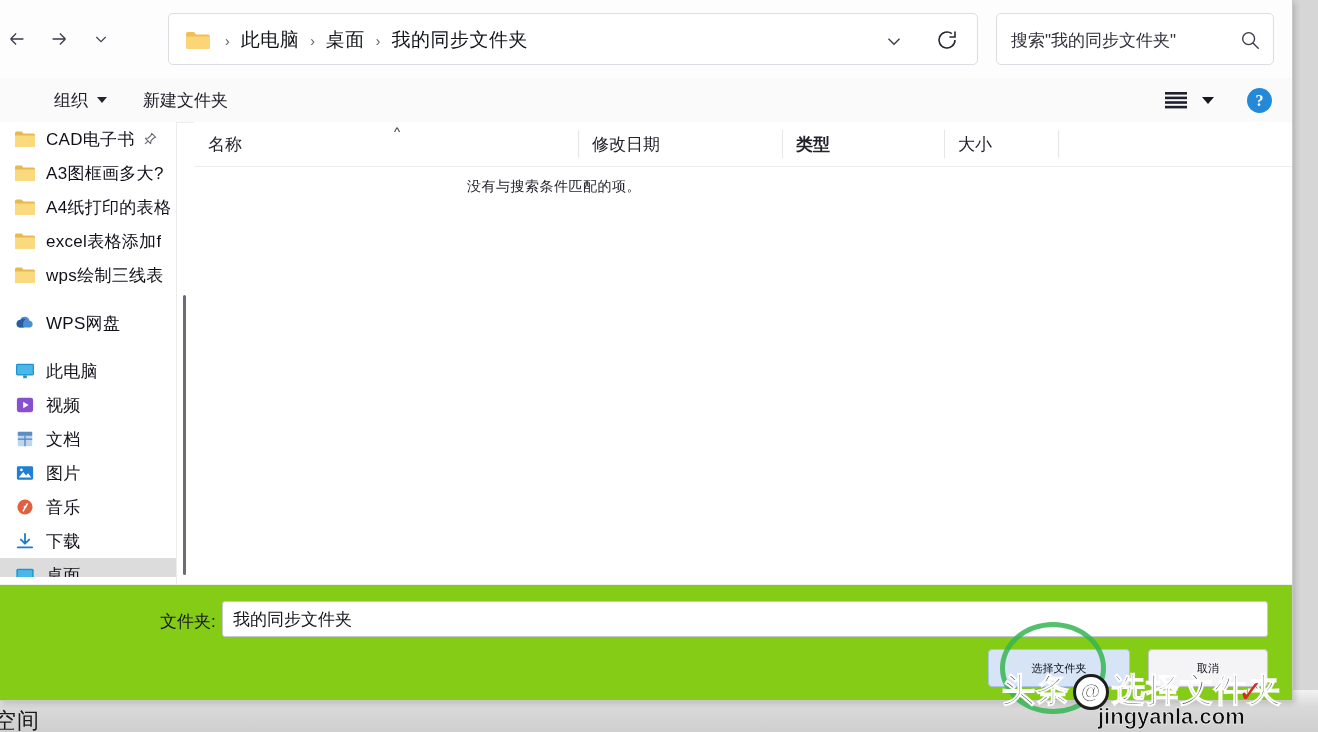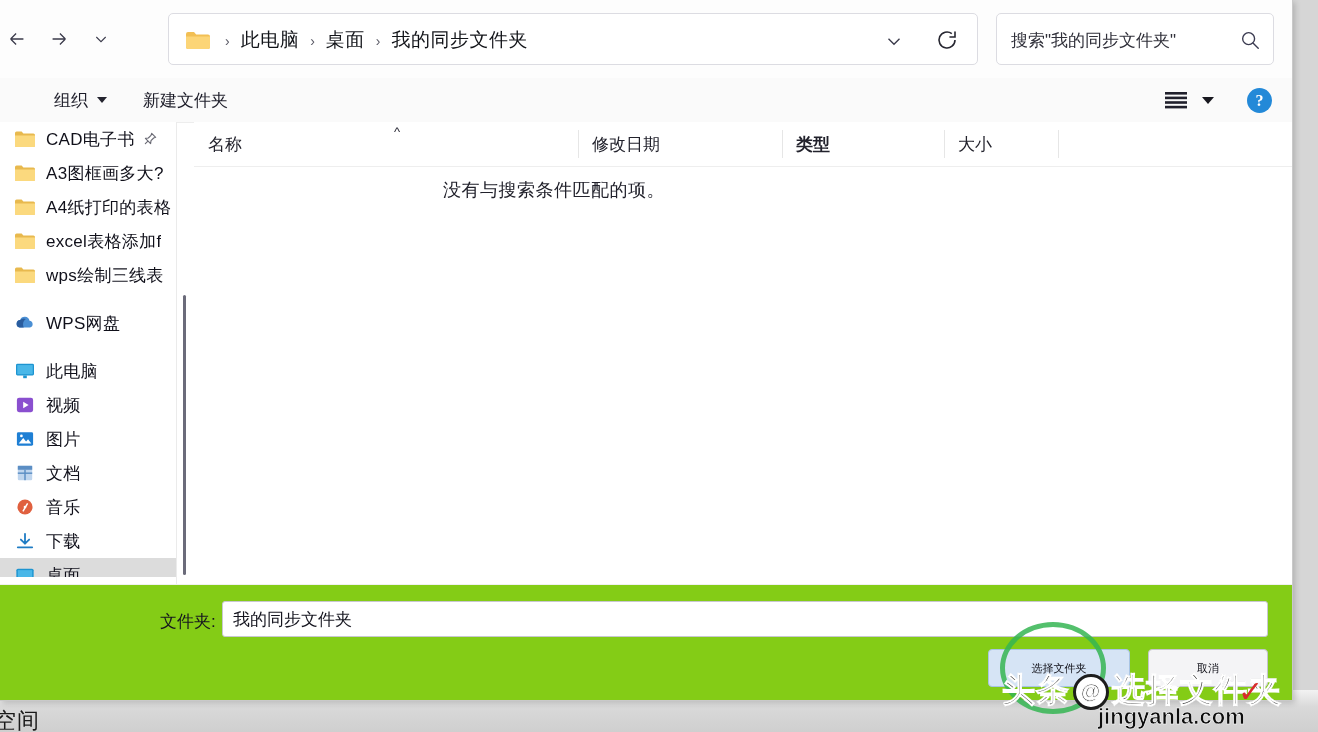--- a/index.html
+++ b/index.html
@@ -215,21 +215,21 @@
   .col-div {
     position: absolute; top: 8px; width: 1px; height: 28px; background: #e6e6e6;
   }
   .sort-caret {
     position: absolute; top: 2px; left: 200px;
     font-size: 13px; color: #2a2a36;
   }
   .empty-msg {
     position: absolute; left: 0; top: 56px; width: 720px;
     text-align: center;
-    font-size: 18px; color: #21212b;
+    font-size: 14px; color: #21212b;
     letter-spacing: 0.5px;
   }
 
   
   .bottom-area {
     position: absolute; left: 0; top: 584px; width: 1292px; height: 116px;
     background: #84cc16;
     border-top: 1px solid #f0f0f0;
   }
   .folder-label {
@@ -507,38 +507,38 @@
             <rect x="3" y="2" width="18" height="16" rx="2.4" fill="#8a4fcf"></rect>
             <path d="M10 6.5l6 3.5-6 3.5z" fill="#ffffff"></path>
           </svg>
         </span>
         <span class="side-label">视频</span>
       </div>
 
       <div class="side-item indent">
         <span class="side-ico">
           <svg width="22" height="18" viewBox="0 0 24 20">
-            <rect x="3" y="2.5" width="18" height="15" rx="1.6" fill="#1e7fd4"></rect>
-            <path d="M5 15l5-6 3.2 3.8 2.2-2.4L19 15z" fill="#ffffff"></path>
-            <circle cx="8" cy="6.6" r="1.5" fill="#ffffff"></circle>
-          </svg>
-        </span>
-        <span class="side-label">图片</span>
-      </div>
-
-      <div class="side-item indent">
-        <span class="side-ico">
-          <svg width="22" height="18" viewBox="0 0 24 20">
             <rect x="4" y="2" width="16" height="16" rx="1.4" fill="#bfd5ee"></rect>
             <rect x="4" y="2" width="16" height="4.4" fill="#5b8ec4"></rect>
             <rect x="4" y="9.4" width="16" height="1.6" fill="#5b8ec4"></rect>
             <rect x="11.2" y="6.4" width="1.6" height="11.6" fill="#5b8ec4"></rect>
           </svg>
         </span>
         <span class="side-label">文档</span>
+      </div>
+
+      <div class="side-item indent">
+        <span class="side-ico">
+          <svg width="22" height="18" viewBox="0 0 24 20">
+            <rect x="3" y="2.5" width="18" height="15" rx="1.6" fill="#1e7fd4"></rect>
+            <path d="M5 15l5-6 3.2 3.8 2.2-2.4L19 15z" fill="#ffffff"></path>
+            <circle cx="8" cy="6.6" r="1.5" fill="#ffffff"></circle>
+          </svg>
+        </span>
+        <span class="side-label">图片</span>
       </div>
 
       <div class="side-item indent">
         <span class="side-ico">
           <svg width="22" height="18" viewBox="0 0 24 20">
             <circle cx="12" cy="10" r="8.4" fill="#e0603f"></circle>
             <path d="M9 14.4l5.2-8.8 1.4.9-5.2 8.8z" fill="#ffffff"></path>
             <circle cx="12" cy="10" r="1.5" fill="#ffffff"></circle>
           </svg>
         </span>

